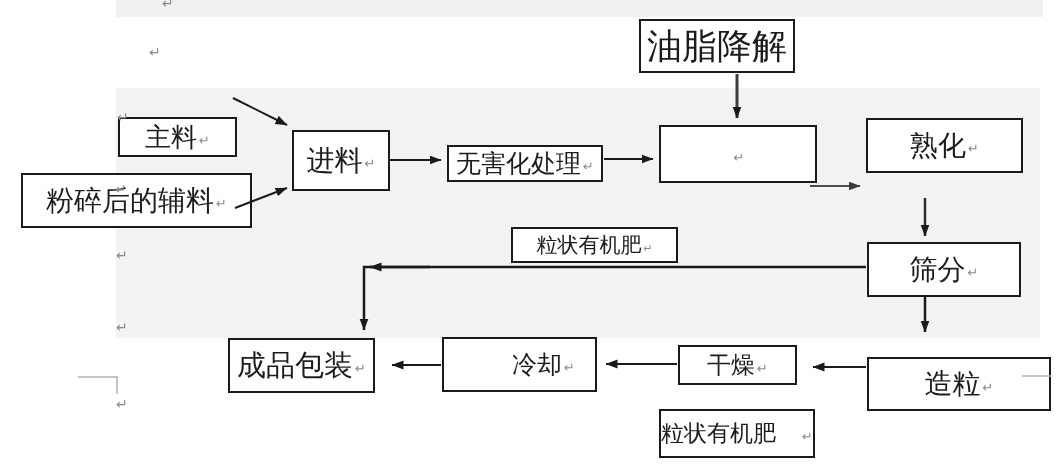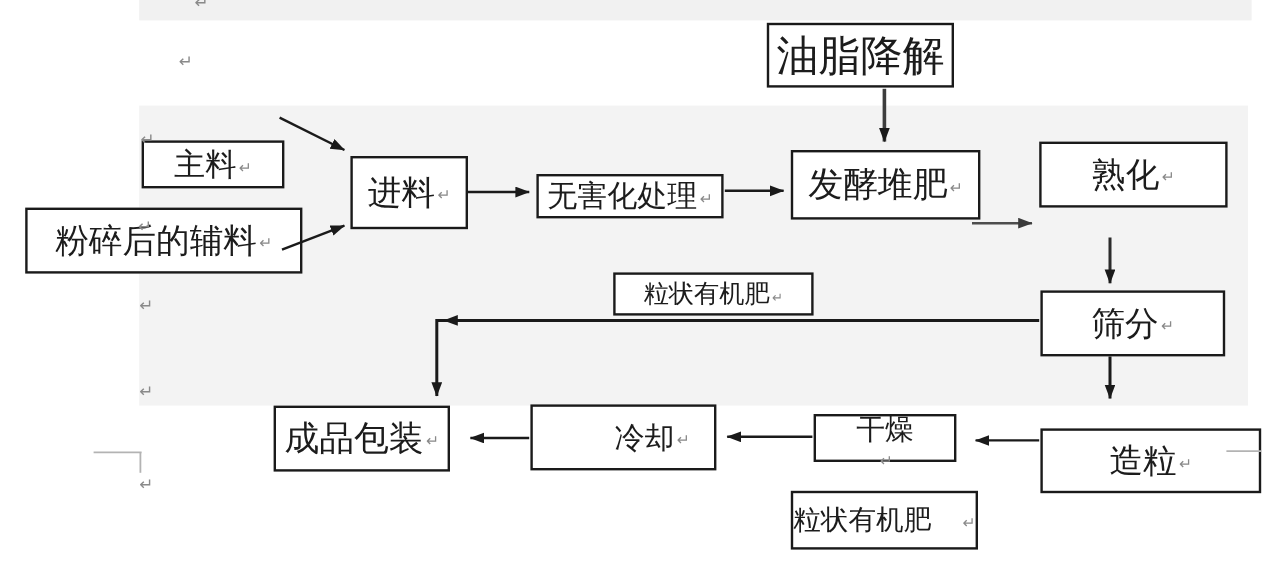--- a/index.html
+++ b/index.html
@@ -79,40 +79,39 @@
   <div class="node" style="left:447px; top:145px; width:156px; height:37px; font-size:25px;">
     <span class="nlabel">无害化处理</span>
       <span class="pilcrow">↵</span>
   </div>
 
   <div class="node" style="left:639px; top:19px; width:156px; height:54px; font-size:35px;">
     <span class="nlabel">油脂降解</span>
   </div>
 
   <div class="node" style="left:659px; top:125px; width:158px; height:58px; font-size:29px;">
-    <span class="nlabel">发酵堆肥</span>
       <span class="pilcrow">↵</span>
   </div>
 
   <div class="node" style="left:866px; top:118px; width:157px; height:55px; font-size:28px;">
     <span class="nlabel">熟化</span>
       <span class="pilcrow">↵</span>
   </div>
 
   <div class="node" style="left:867px; top:242px; width:154px; height:55px; font-size:28px;">
     <span class="nlabel">筛分</span>
       <span class="pilcrow">↵</span>
   </div>
 
   <div class="node" style="left:867px; top:357px; width:184px; height:54px; font-size:28px;">
     <span class="nlabel">造粒</span>
       <span class="pilcrow">↵</span>
   </div>
 
-  <div class="node" style="left:678px; top:345px; width:119px; height:40px; font-size:24px;flex-direction:column;">
+  <div class="node" style="left:678px; top:345px; width:119px; height:40px; font-size:24px;">
     <span class="nlabel">干燥</span>
       <span class="pilcrow">↵</span>
   </div>
 
   <div class="node" style="left:442px; top:337px; width:155px; height:55px; font-size:25px;padding-left:48px;">
     <span class="nlabel">冷却</span>
       <span class="pilcrow">↵</span>
   </div>
 
   <div class="node" style="left:228px; top:338px; width:147px; height:55px; font-size:29px;">

